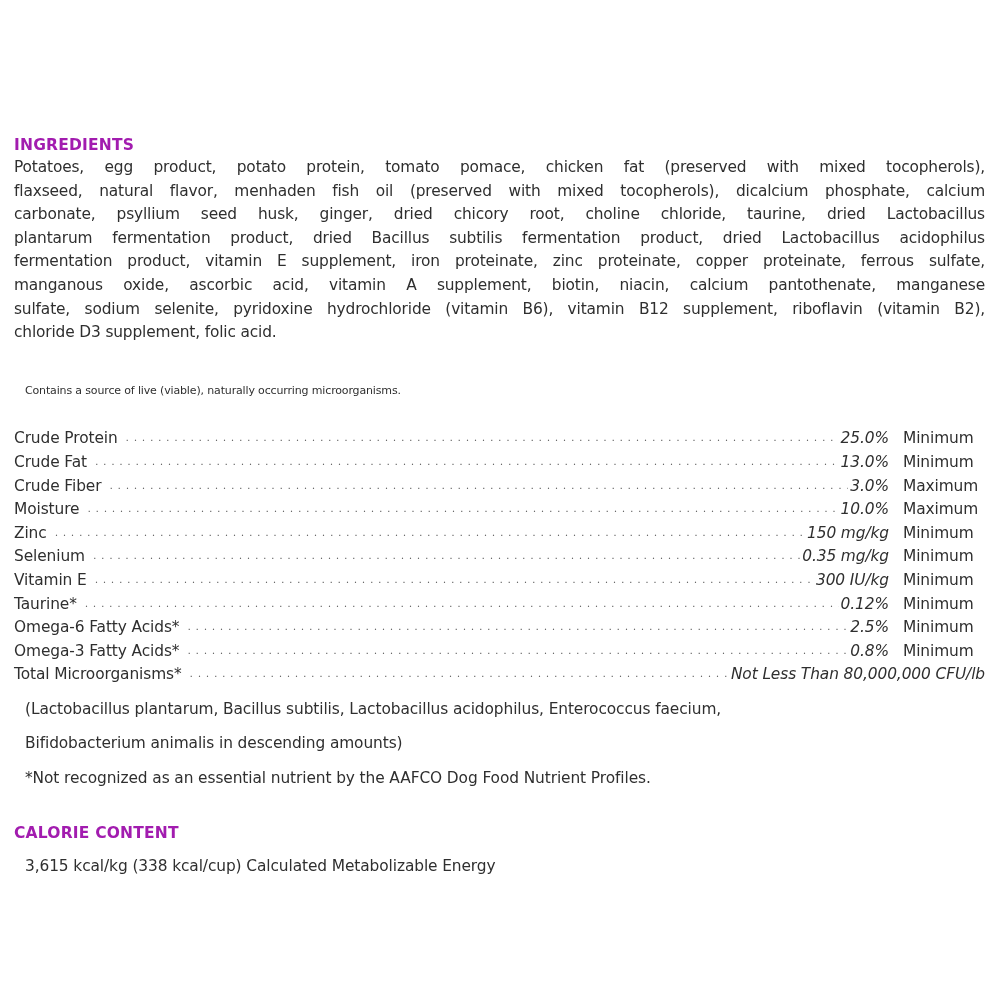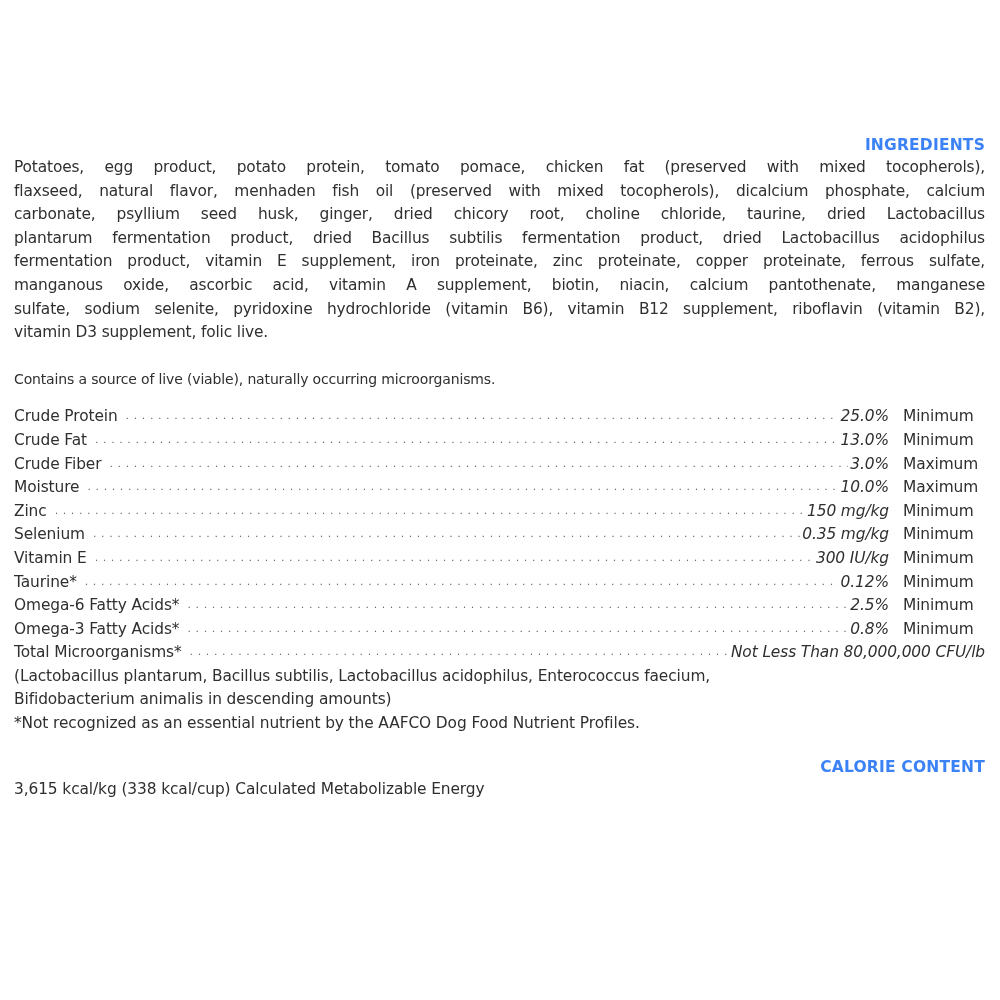--- a/index.html
+++ b/index.html
@@ -15,28 +15,27 @@
       font-family: "DejaVu Sans", sans-serif;
       color: #2f2f2f;
     }
     .page {
       position: absolute;
       left: 14px;
       top: 134px;
       width: 971px;
     }
     .heading {
-      color: #3b82f6;
+      color: #a21caf;
       font-size: 15.5px;
       font-weight: bold;
       letter-spacing: 0.2px;
       line-height: 22px;
       height: 22px;
       margin: 0;
-      text-align: right;
     }
     .para {
       font-size: 15.4px;
       line-height: 23.6px;
       margin: 0;
       text-align: justify;
       text-align-last: left;
       letter-spacing: -0.15px;
       word-spacing: 0px;
     }
@@ -44,23 +43,23 @@
       display: block;
       text-align: justify;
       text-align-last: justify;
       white-space: nowrap;
     }
     .para .ln.last {
       text-align-last: left;
     }
     .gap-ingredients { height: 23px; }
     .note {
-      font-size: 14px;
-      line-height: 23.6px;
-      margin: 0;
+      font-size: 11px;
+      line-height: 23.6px;
+      margin: 11px;
       letter-spacing: -0.15px;
     }
     .gap-small { height: 14px; }
     .ga-table {
       margin: 0;
       padding: 0;
       list-style: none;
     }
     .ga-row {
       display: flex;
@@ -96,42 +95,42 @@
       flex: 0 0 96px;
       width: 96px;
       text-align: left;
       padding-left: 14px;
       box-sizing: border-box;
     }
     .ga-row.wide .ga-value { padding-right: 0; }
     .sub-line {
       font-size: 15.4px;
       line-height: 23.6px;
-      margin: 0;
+      margin: 11px;
       letter-spacing: -0.1px;
       white-space: nowrap;
     }
     .gap-calorie { height: 20px; }
   </style>
 </head>
 <body>
 
 <div class="page">
 
   <section>
     <h2 class="heading">INGREDIENTS</h2>
     <p class="para">
       <span class="ln">Potatoes, egg product, potato protein, tomato pomace, chicken fat (preserved with mixed tocopherols),</span>
       <span class="ln">flaxseed, natural flavor, menhaden fish oil (preserved with mixed tocopherols), dicalcium phosphate, calcium</span>
       <span class="ln">carbonate, psyllium seed husk, ginger, dried chicory root, choline chloride, taurine, dried Lactobacillus</span>
       <span class="ln">plantarum fermentation product, dried Bacillus subtilis fermentation product, dried Lactobacillus acidophilus</span>
       <span class="ln">fermentation product, vitamin E supplement, iron proteinate, zinc proteinate, copper proteinate, ferrous sulfate,</span>
       <span class="ln">manganous oxide, ascorbic acid, vitamin A supplement, biotin, niacin, calcium pantothenate, manganese</span>
       <span class="ln">sulfate, sodium selenite, pyridoxine hydrochloride (vitamin B6), vitamin B12 supplement, riboflavin (vitamin B2),</span>
-      <span class="ln last">vitamin D3 supplement, folic live.</span>
+      <span class="ln last">chloride D3 supplement, folic acid.</span>
     </p>
     <div class="gap-ingredients"></div>
     <p class="note">Contains a source of live (viable), naturally occurring microorganisms.</p>
   </section>
 
   <div class="gap-small"></div>
 
   <section>
     <ul class="ga-table">
       <li class="ga-row">

